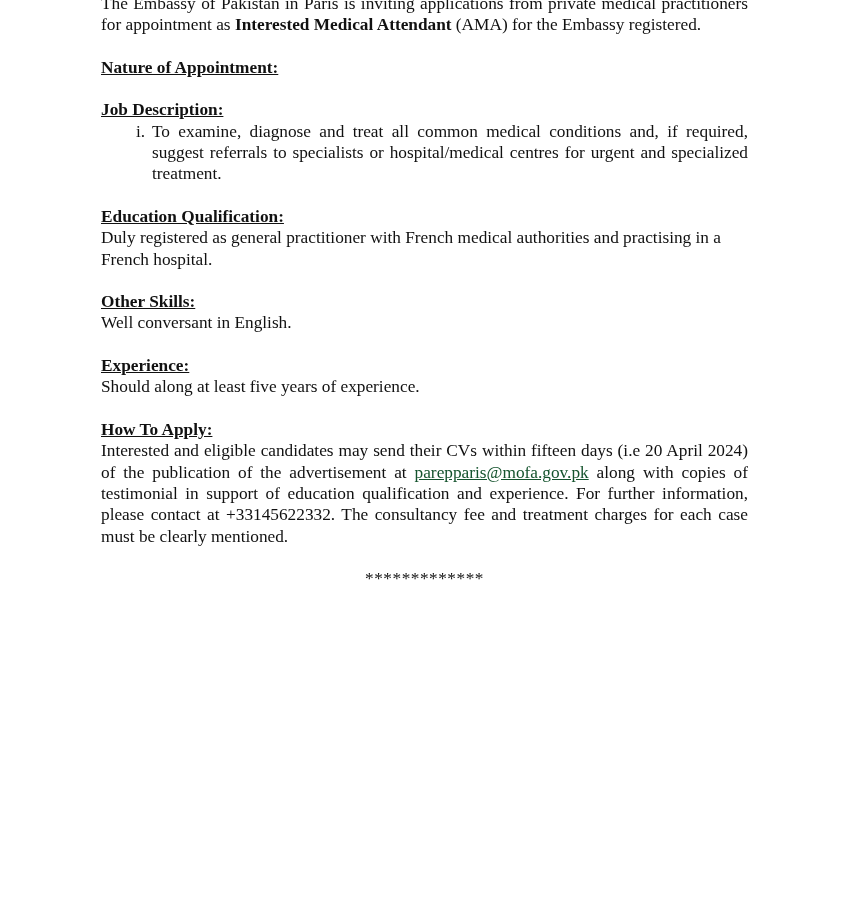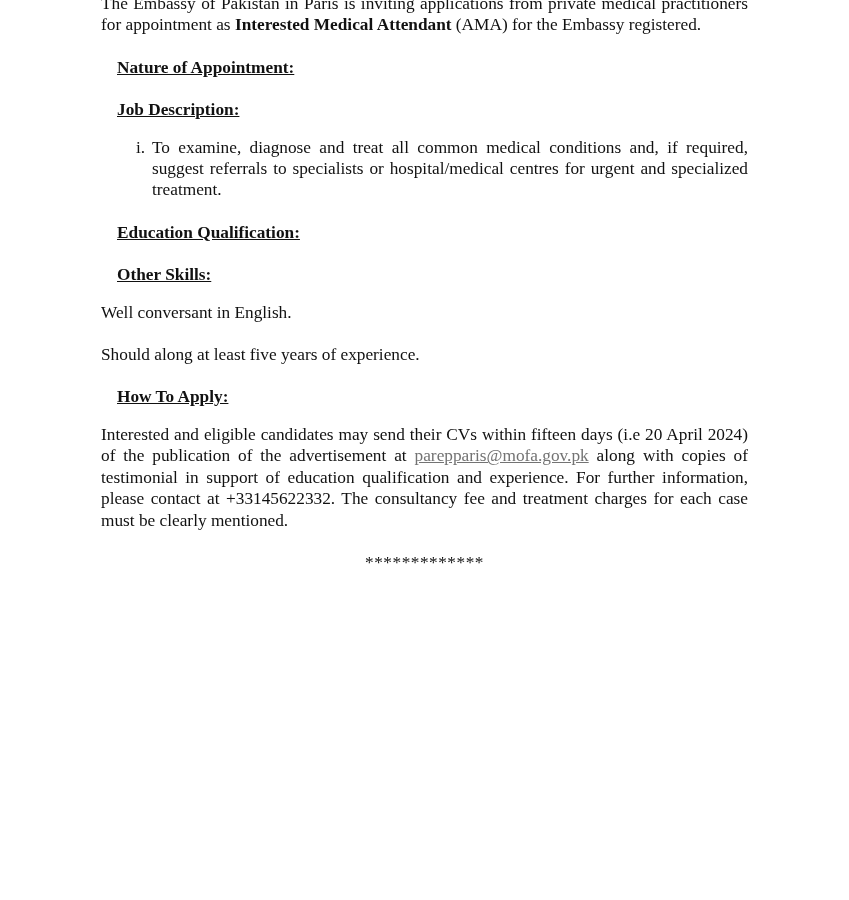--- a/index.html
+++ b/index.html
@@ -3,25 +3,25 @@
   <meta charset="utf-8">
   <style>
     html, body { margin: 0; padding: 0; background: #ffffff; }
     body {
       width: 849px; height: 900px; overflow: hidden; position: relative;
       font-family: "Liberation Serif", serif; color: #111111;
     }
     .page { position: absolute; left: 101px; top: -7px; width: 647px; font-size: 17.3px; line-height: 21.4px; }
     p { margin: 0; text-align: justify; }
     .section { margin-top: 21px; }
-    .heading { font-weight: bold; text-decoration: underline; margin: 16px; }
+    .heading { font-weight: bold; text-decoration: underline; margin: 0; }
     ol.roman { margin: 0; padding: 0; list-style: none; }
     ol.roman li { position: relative; padding-left: 51px; text-align: justify; }
     ol.roman li .num { position: absolute; left: 0; width: 44px; text-align: right; }
-    a.email { color: #737373; text-decoration: underline; }
+    a.email { color: #14532d; text-decoration: underline; }
     .stars { text-align: center; margin-top: 21px; letter-spacing: 0.5px; }
     b { font-weight: bold; }
   </style>
 </head>
 <body>
 
 <div class="page">
 
   <p><span>The Embassy of Pakistan in Paris is inviting applications from private medical practitioners for appointment as </span><b>Interested Medical Attendant</b><span> (AMA) for the Embassy registered.</span></p>
 
@@ -31,28 +31,30 @@
 
   <div class="section">
     <p class="heading">Job Description:</p>
     <ol class="roman">
       <li><span class="num">i.</span><span>To examine, diagnose and treat all common medical conditions and, if required, suggest referrals to specialists or hospital/medical centres for urgent and specialized treatment.</span></li>
     </ol>
   </div>
 
   <div class="section">
     <p class="heading">Education Qualification:</p>
+    <p style="text-align:left">Duly registered as general practitioner with French medical authorities and practising in a French hospital.</p>
   </div>
 
   <div class="section">
     <p class="heading">Other Skills:</p>
     <p>Well conversant in English.</p>
   </div>
 
   <div class="section">
+    <p class="heading">Experience:</p>
     <p>Should along at least five years of experience.</p>
   </div>
 
   <div class="section">
     <p class="heading">How To Apply:</p>
     <p><span>Interested and eligible candidates may send their CVs within fifteen days (i.e 20 April 2024) of the publication of the advertisement at </span><a class="email" href="#">parepparis@mofa.gov.pk</a><span> along with copies of testimonial in support of education qualification and experience. For further information, please contact at +33145622332. The consultancy fee and treatment charges for each case must be clearly mentioned.</span></p>
   </div>
 
   <p class="stars">*************</p>
 

